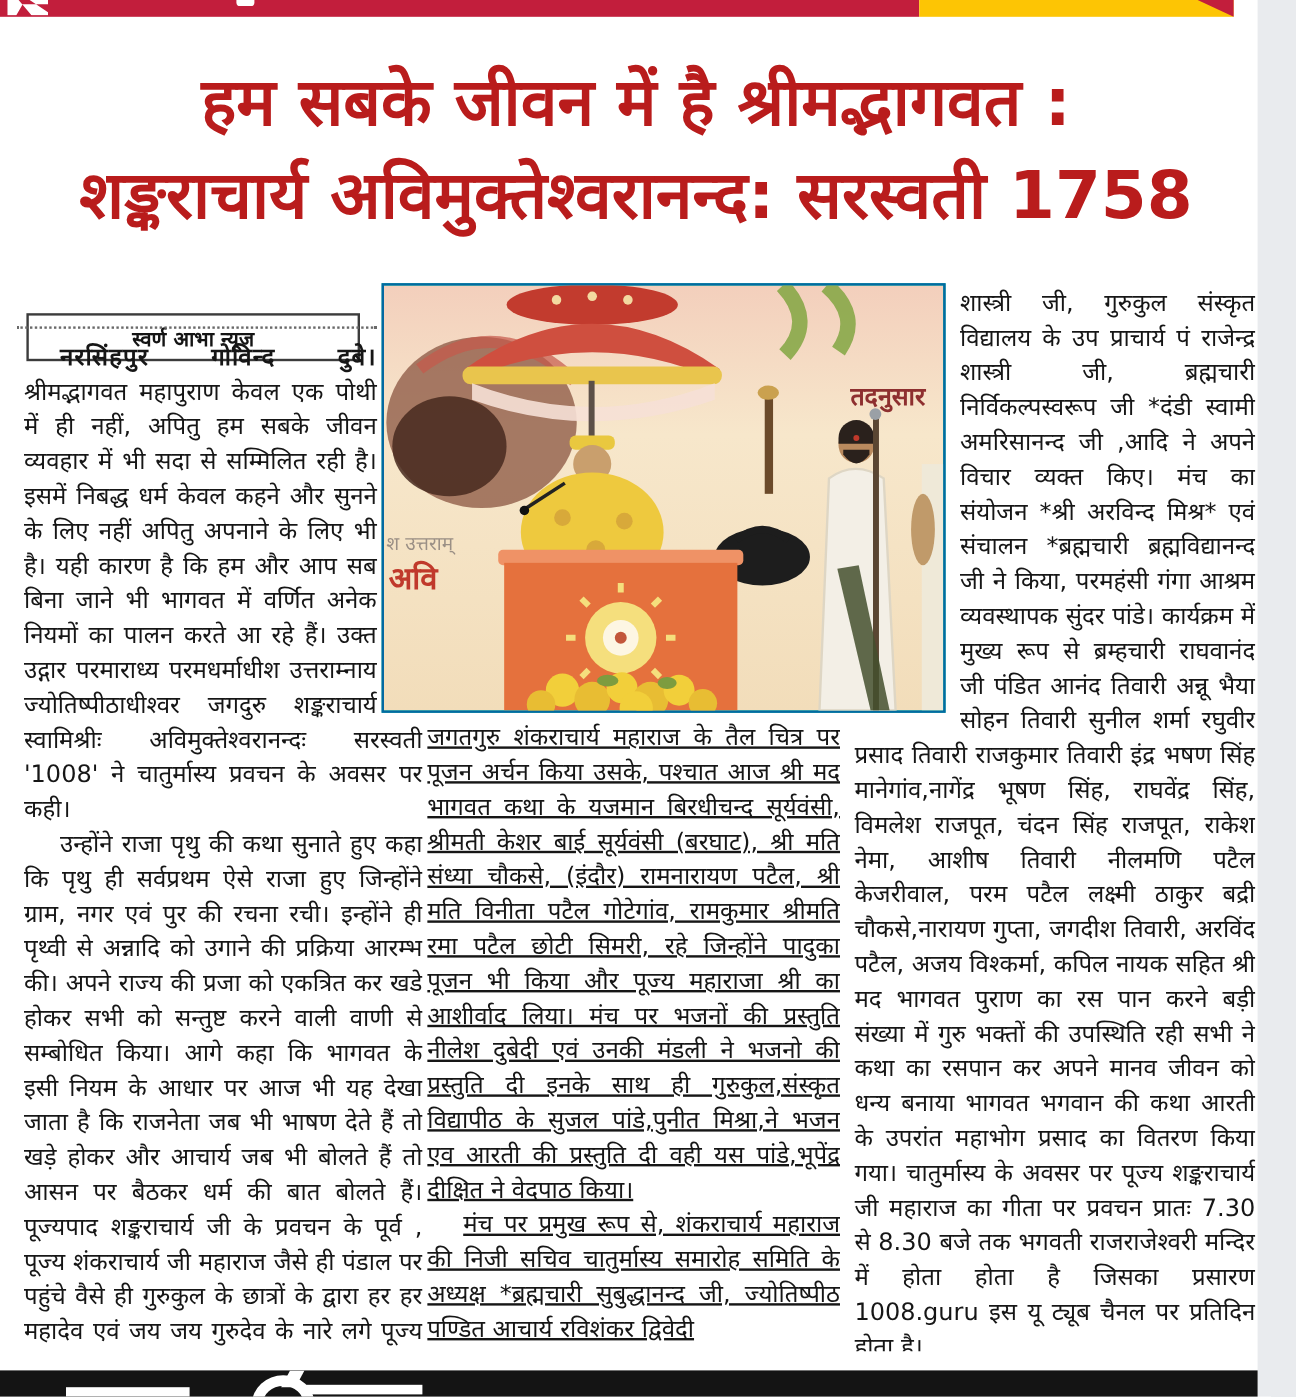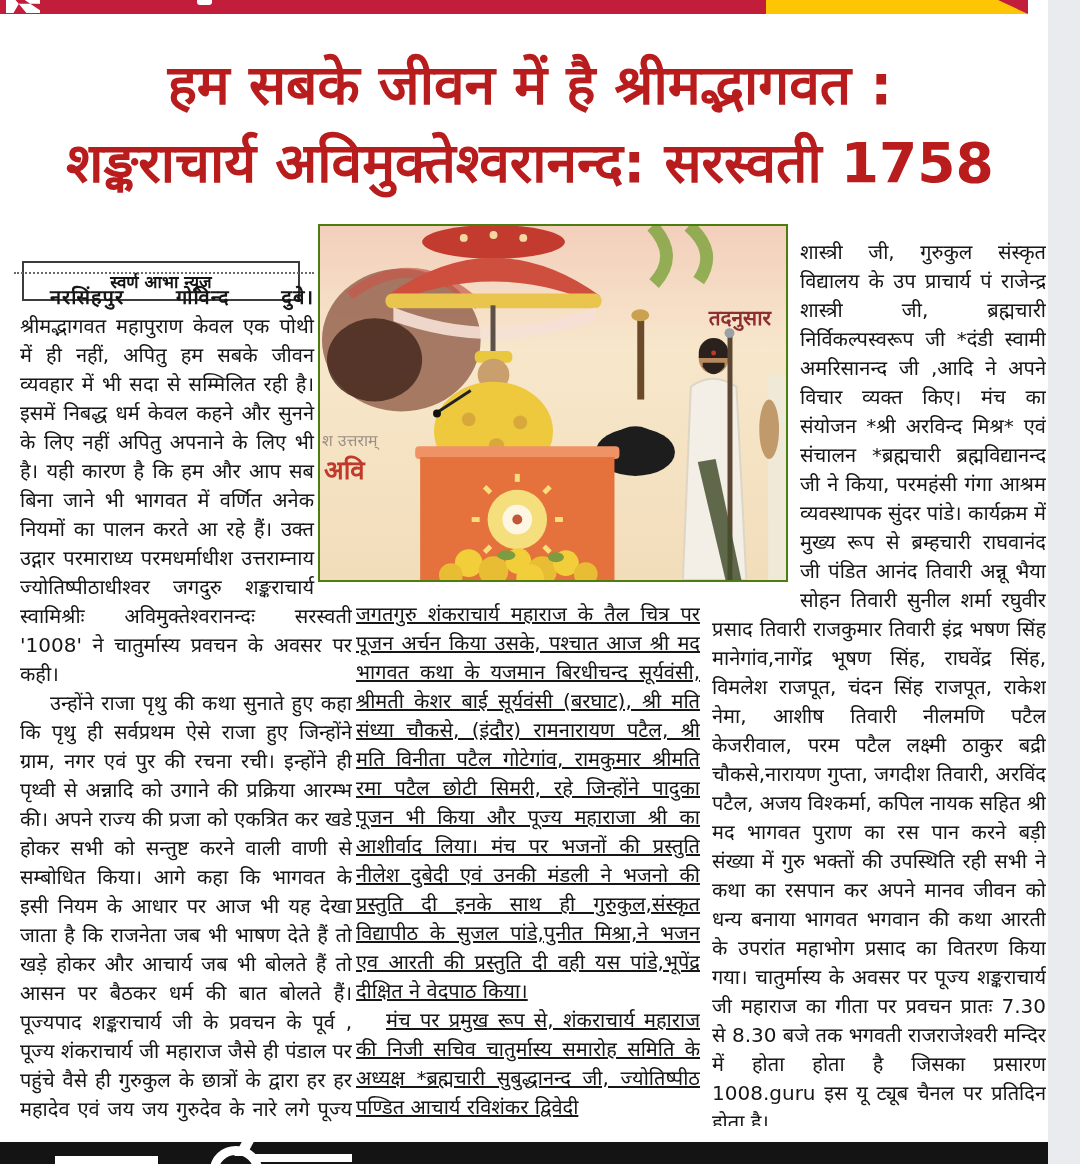--- a/index.html
+++ b/index.html
@@ -33,21 +33,21 @@
   .col p{margin:0;}
   .indent{text-indent:30px;}
   .lead{font-weight:bold;letter-spacing:1px;}
   .col-left{left:20px;top:283px;width:332px;height:842px;overflow:hidden;}
   .spacer-photo-left{float:right;width:38px;height:318px;}
   .col-mid{left:356px;top:600px;width:344px;height:526px;overflow:hidden;text-decoration:underline;}
   .col-right{left:712px;top:238px;width:334px;height:888px;overflow:hidden;}
   .spacer-photo-right{float:left;width:88px;height:364px;}
 
   
-  .photo{left:318px;top:224px;width:470px;height:358px;border:2px solid #4d7c0f;
+  .photo{left:318px;top:236px;width:470px;height:358px;border:2px solid #0369a1;
          background:#14b8a6;box-sizing:border-box;}
   .photo svg{display:block;width:100%;height:100%;}
 
   
   .bottom-band{left:0;top:1142px;width:1048px;height:22px;background:#141414;overflow:hidden;}
   .bb-g1{position:absolute;left:55px;top:14px;width:103px;height:8px;background:#fff;}
   .bb-g2{position:absolute;left:210px;top:4px;width:34px;height:30px;border:9px solid #fff;border-radius:50%;background:transparent;}
   .bb-g3{position:absolute;left:238px;top:0px;width:12px;height:14px;background:#fff;transform:skewX(-28deg);}
   .bb-g4{position:absolute;left:252px;top:12px;width:100px;height:8px;background:#fff;}
 </style>

